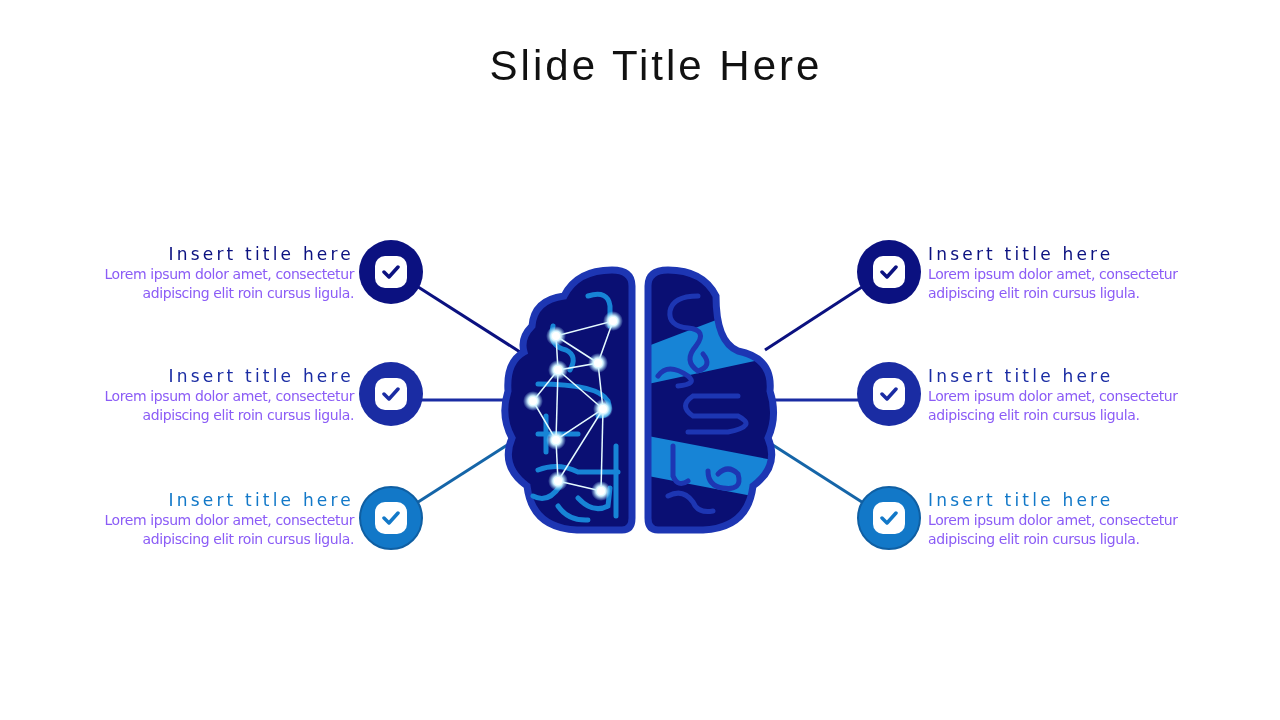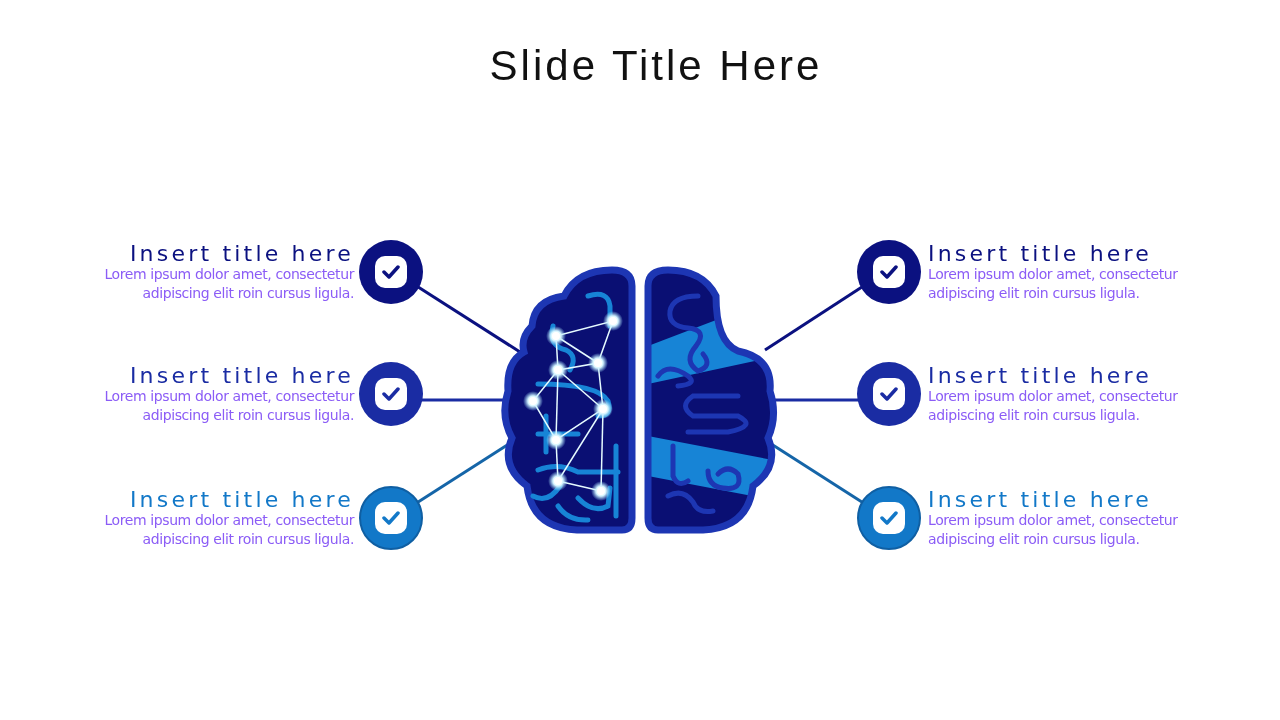--- a/index.html
+++ b/index.html
@@ -7,21 +7,21 @@
     width: 1280px; height: 720px; background: #ffffff; position: relative; overflow: hidden;
     font-family: "DejaVu Sans", sans-serif;
   }
   .slide-title {
     position: absolute; top: 42px; left: 16px; width: 1280px; text-align: center;
     font-family: "Liberation Sans", sans-serif; font-size: 42px; letter-spacing: 3px; color: #111;
   }
   .connectors { position: absolute; left: 0; top: 0; }
   .item { position: absolute; width: 300px; }
   .item .t {
-    font-family: "DejaVu Sans", sans-serif; font-size: 22px; letter-spacing: 3.2px; line-height: 22px;
+    font-family: "DejaVu Sans", sans-serif; font-size: 17px; letter-spacing: 3.2px; line-height: 22px;
   }
   .item .d {
     font-family: "DejaVu Sans", sans-serif; font-size: 14px; line-height: 19px; color: #8b5cf6;
     letter-spacing: -0.4px;
   }
   .item.left { text-align: right; }
   .item.right { text-align: left; }
   .badge {
     position: absolute; width: 64px; height: 64px; border-radius: 50%;
     display: flex; align-items: center; justify-content: center; box-sizing: border-box;

